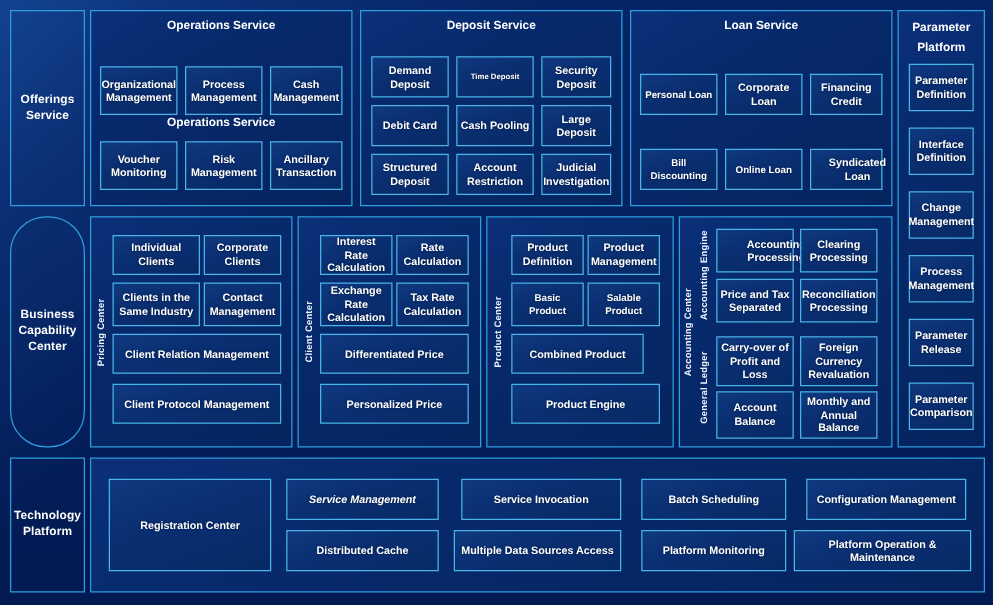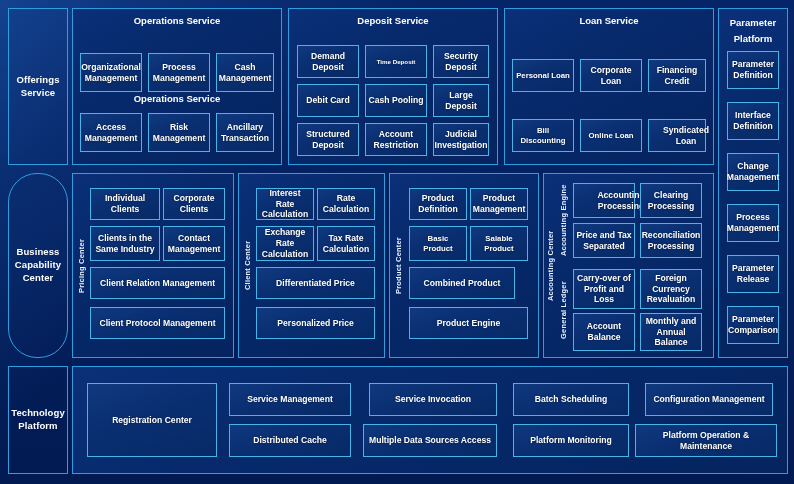--- a/index.html
+++ b/index.html
@@ -70,21 +70,21 @@
   <div class="spine" style="left:8px;top:8px;width:58px;height:155px;">
     <span>Offerings Service</span>
   </div>
 
   <div class="panel" style="left:72px;top:8px;width:208px;height:155px;">
     <div class="panel-title">Operations Service</div>
     <div class="box" style="left:7px;top:44px;width:62px;height:39px;">Organizational Management</div>
     <div class="box" style="left:75px;top:44px;width:62px;height:39px;">Process Management</div>
     <div class="box" style="left:143px;top:44px;width:58px;height:39px;">Cash Management</div>
     <div class="ghost" style="left:0;right:0;top:84px;">Operations Service</div>
-    <div class="box" style="left:7px;top:104px;width:62px;height:39px;">Access Management</div>
+    <div class="box" style="left:7px;top:104px;width:62px;height:39px;">Voucher Monitoring</div>
     <div class="box" style="left:75px;top:104px;width:62px;height:39px;">Risk Management</div>
     <div class="box" style="left:143px;top:104px;width:58px;height:39px;">Ancillary Transaction</div>
   </div>
 
   <div class="panel" style="left:288px;top:8px;width:208px;height:155px;">
     <div class="panel-title">Deposit Service</div>
     <div class="box" style="left:8px;top:36px;width:62px;height:33px;">Demand Deposit</div>
     <div class="box tiny" style="left:76px;top:36px;width:62px;height:33px;">Time Deposit</div>
     <div class="box" style="left:144px;top:36px;width:56px;height:33px;">Security Deposit</div>
     <div class="box" style="left:8px;top:75px;width:62px;height:33px;">Debit Card</div>
@@ -165,21 +165,21 @@
     <div class="box" style="left:8px;top:246px;width:52px;height:38px;">Parameter Release</div>
     <div class="box" style="left:8px;top:297px;width:52px;height:38px;">Parameter Comparison</div>
   </div>
 
   <div class="spine" style="left:8px;top:366px;width:58px;height:106px;">
     <span>Technology Platform</span>
   </div>
 
   <div class="panel" style="left:72px;top:366px;width:714px;height:106px;">
     <div class="box" style="left:14px;top:16px;width:130px;height:74px;">Registration Center</div>
-    <div class="box" style="left:156px;top:16px;width:122px;height:33px;">Service Management</div>
+    <div class="box" style="left:156px;top:16px;width:122px;height:33px;font-style:italic;">Service Management</div>
     <div class="box" style="left:156px;top:57px;width:122px;height:33px;">Distributed Cache</div>
     <div class="box" style="left:296px;top:16px;width:128px;height:33px;">Service Invocation</div>
     <div class="box" style="left:290px;top:57px;width:134px;height:33px;">Multiple Data Sources Access</div>
     <div class="box" style="left:440px;top:16px;width:116px;height:33px;">Batch Scheduling</div>
     <div class="box" style="left:440px;top:57px;width:116px;height:33px;">Platform Monitoring</div>
     <div class="box" style="left:572px;top:16px;width:128px;height:33px;">Configuration Management</div>
     <div class="box" style="left:562px;top:57px;width:142px;height:33px;">Platform Operation &amp; Maintenance</div>
   </div>
 
 </div>

